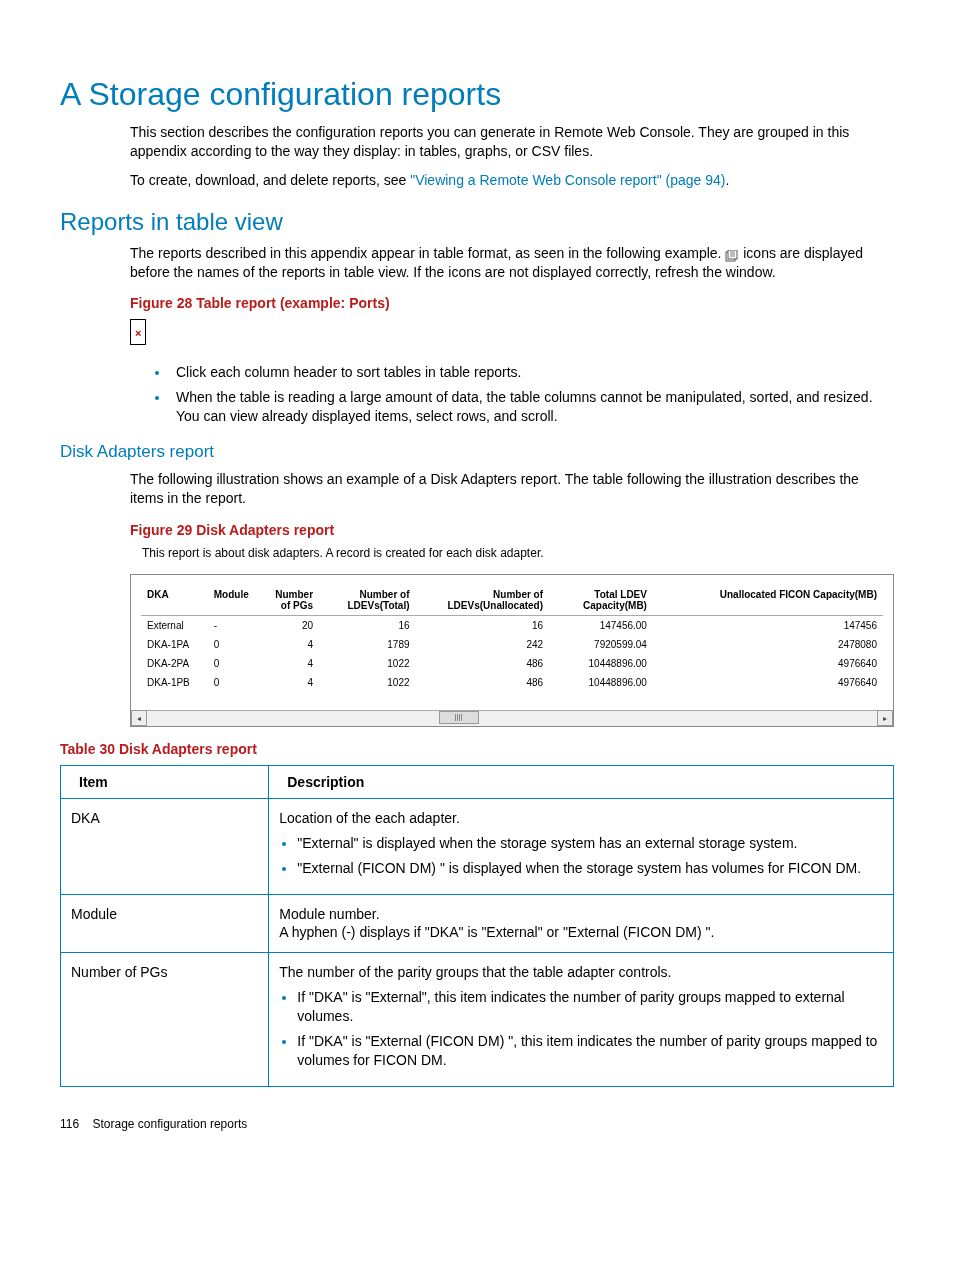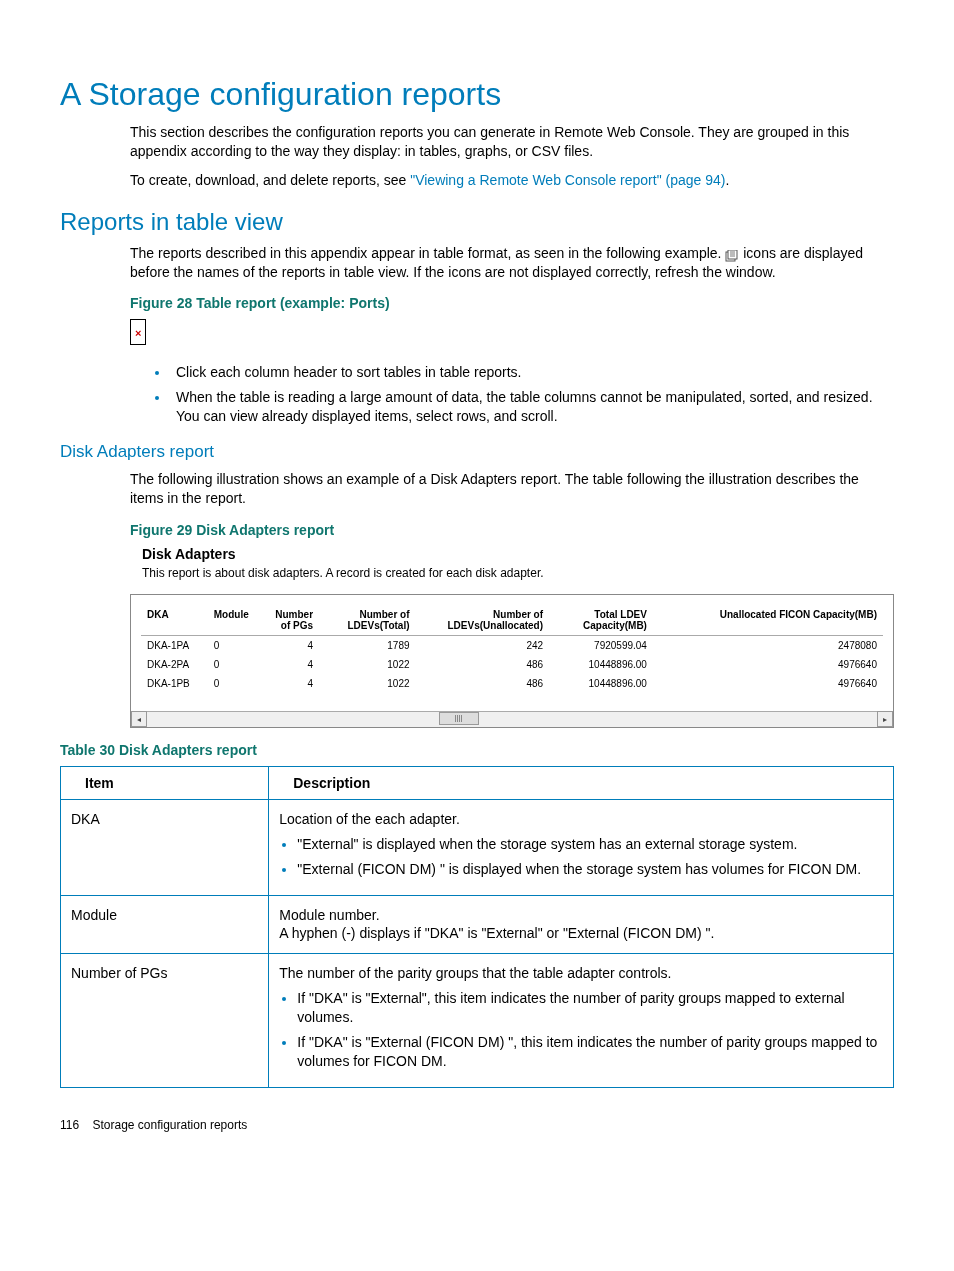--- a/index.html
+++ b/index.html
@@ -2,21 +2,21 @@
 <html><head>
 <meta charset="utf-8">
 <style>
 *{box-sizing:border-box;}
 body{margin:0;padding:50px 60px 30px 60px;font-family:Arial,Helvetica,sans-serif;font-size:14px;color:#000;background:#fff;width:954px;}
 h1{font-size:32px;font-weight:300;color:#007dba;margin:26px 0 10px 0;font-family:"Helvetica Neue",Arial,sans-serif;}
 h2{font-size:24px;font-weight:300;color:#007dba;margin:18px 0 8px 0;font-family:"Helvetica Neue",Arial,sans-serif;}
 h3{font-size:17px;font-weight:300;color:#007dba;margin:16px 0 8px 0;font-family:"Helvetica Neue",Arial,sans-serif;}
 .body-text{margin:0 0 10px 0;line-height:1.35;padding-left:70px;}
 a.link{color:#007dba;text-decoration:none;}
-.fig-caption{font-weight:bold;color:#0f766e;margin:14px 0 8px 0;padding-left:70px;font-size:14px;}
+.fig-caption{font-weight:bold;color:#b91c1c;margin:14px 0 8px 0;padding-left:70px;font-size:14px;}
 .placeholder-img{display:inline-block;border:1px solid #000;padding:4px;margin-left:70px;margin-bottom:12px;}
 .placeholder-img span{color:#c00;font-size:11px;font-weight:bold;}
 ul.doc-list{margin:6px 0 14px 0;padding-left:110px;}
 ul.doc-list li{margin-bottom:6px;line-height:1.35;padding-left:6px;}
 ul.doc-list li::marker{color:#007dba;}
 .inline-icon{display:inline-block;width:14px;height:12px;vertical-align:middle;}
 .inline-icon svg{width:14px;height:12px;}
 .report-block{padding-left:70px;margin-bottom:12px;}
 .report-title{font-weight:bold;font-size:14px;margin:6px 0 4px 12px;}
 .report-sub{font-size:12px;margin:0 0 14px 12px;color:#000;}
@@ -24,21 +24,21 @@
 table.inner{width:100%;border-collapse:collapse;font-size:10px;table-layout:fixed;}
 table.inner th{text-align:left;padding:4px 6px;font-weight:bold;vertical-align:top;font-size:10px;border-bottom:1px solid #aaa;}
 table.inner td{padding:4px 6px;font-size:10px;vertical-align:top;}
 table.inner th.r,table.inner td.r{text-align:right;}
 .hsb{display:flex;align-items:center;height:16px;border-top:1px solid #aaa;margin:18px -10px 0 -10px;background:#f0f0f0;}
 .hsb .btn{width:16px;height:16px;border:1px solid #999;background:#eee;display:flex;align-items:center;justify-content:center;font-size:8px;color:#444;}
 .hsb .track{flex:1;height:16px;position:relative;}
 .hsb .thumb{position:absolute;left:40%;top:1px;width:40px;height:13px;border:1px solid #999;background:#ddd;display:flex;align-items:center;justify-content:center;}
 .hsb .grip{width:8px;height:7px;background:repeating-linear-gradient(to right,#888 0,#888 1px,transparent 1px,transparent 2px);}
 table.desc{width:100%;border-collapse:collapse;border:1px solid #007dba;margin-top:6px;}
-table.desc th{text-align:left;padding:8px 24px;font-weight:bold;border:1px solid #007dba;font-size:14px;}
+table.desc th{text-align:left;padding:8px 18px;font-weight:bold;border:1px solid #007dba;font-size:14px;}
 table.desc td{padding:10px 10px;border:1px solid #007dba;vertical-align:top;font-size:14px;line-height:1.35;}
 table.desc td ul{margin:6px 0 0 0;padding-left:18px;}
 table.desc td ul li{margin-bottom:6px;}
 table.desc td ul li::marker{color:#007dba;}
 .footer{margin-top:30px;font-size:12px;color:#000;}
 </style>
 </head>
 <body>
 
 
@@ -72,21 +72,20 @@
   <li>Click each column header to sort tables in table reports.</li>
   <li>When the table is reading a large amount of data, the table columns cannot be manipulated, sorted, and resized. You can view already displayed items, select rows, and scroll.</li>
 </ul>
 
 <h3>Disk Adapters report</h3>
 <p class="body-text">The following illustration shows an example of a Disk Adapters report. The table following the illustration describes the items in the report.</p>
 
 <div class="fig-caption">Figure 29 Disk Adapters report</div>
 
 <div class="report-block">
-  <div class="report-title">Disk Adapters</div>
   <div class="report-sub">This report is about disk adapters. A record is created for each disk adapter.</div>
   <div class="report-scroll">
     <table class="inner">
       <colgroup>
           <col style="width:9%">
           <col style="width:7%">
           <col style="width:8%">
           <col style="width:13%">
           <col style="width:18%">
           <col style="width:14%">
@@ -97,20 +96,29 @@
             <th>DKA</th>
             <th>Module</th>
             <th class="r">Number of PGs</th>
             <th class="r">Number of LDEVs(Total)</th>
             <th class="r">Number of LDEVs(Unallocated)</th>
             <th class="r">Total LDEV Capacity(MB)</th>
             <th class="r">Unallocated FICON Capacity(MB)</th>
           </tr>
         </thead>
       <tbody id="inner-tbody">
+          <tr>
+            <td>External</td>
+            <td>-</td>
+            <td class="r">20</td>
+            <td class="r">16</td>
+            <td class="r">16</td>
+            <td class="r">147456.00</td>
+            <td class="r">147456</td>
+          </tr>
           <tr>
             <td>DKA-1PA</td>
             <td>0</td>
             <td class="r">4</td>
             <td class="r">1789</td>
             <td class="r">242</td>
             <td class="r">7920599.04</td>
             <td class="r">2478080</td>
           </tr>
           <tr>

